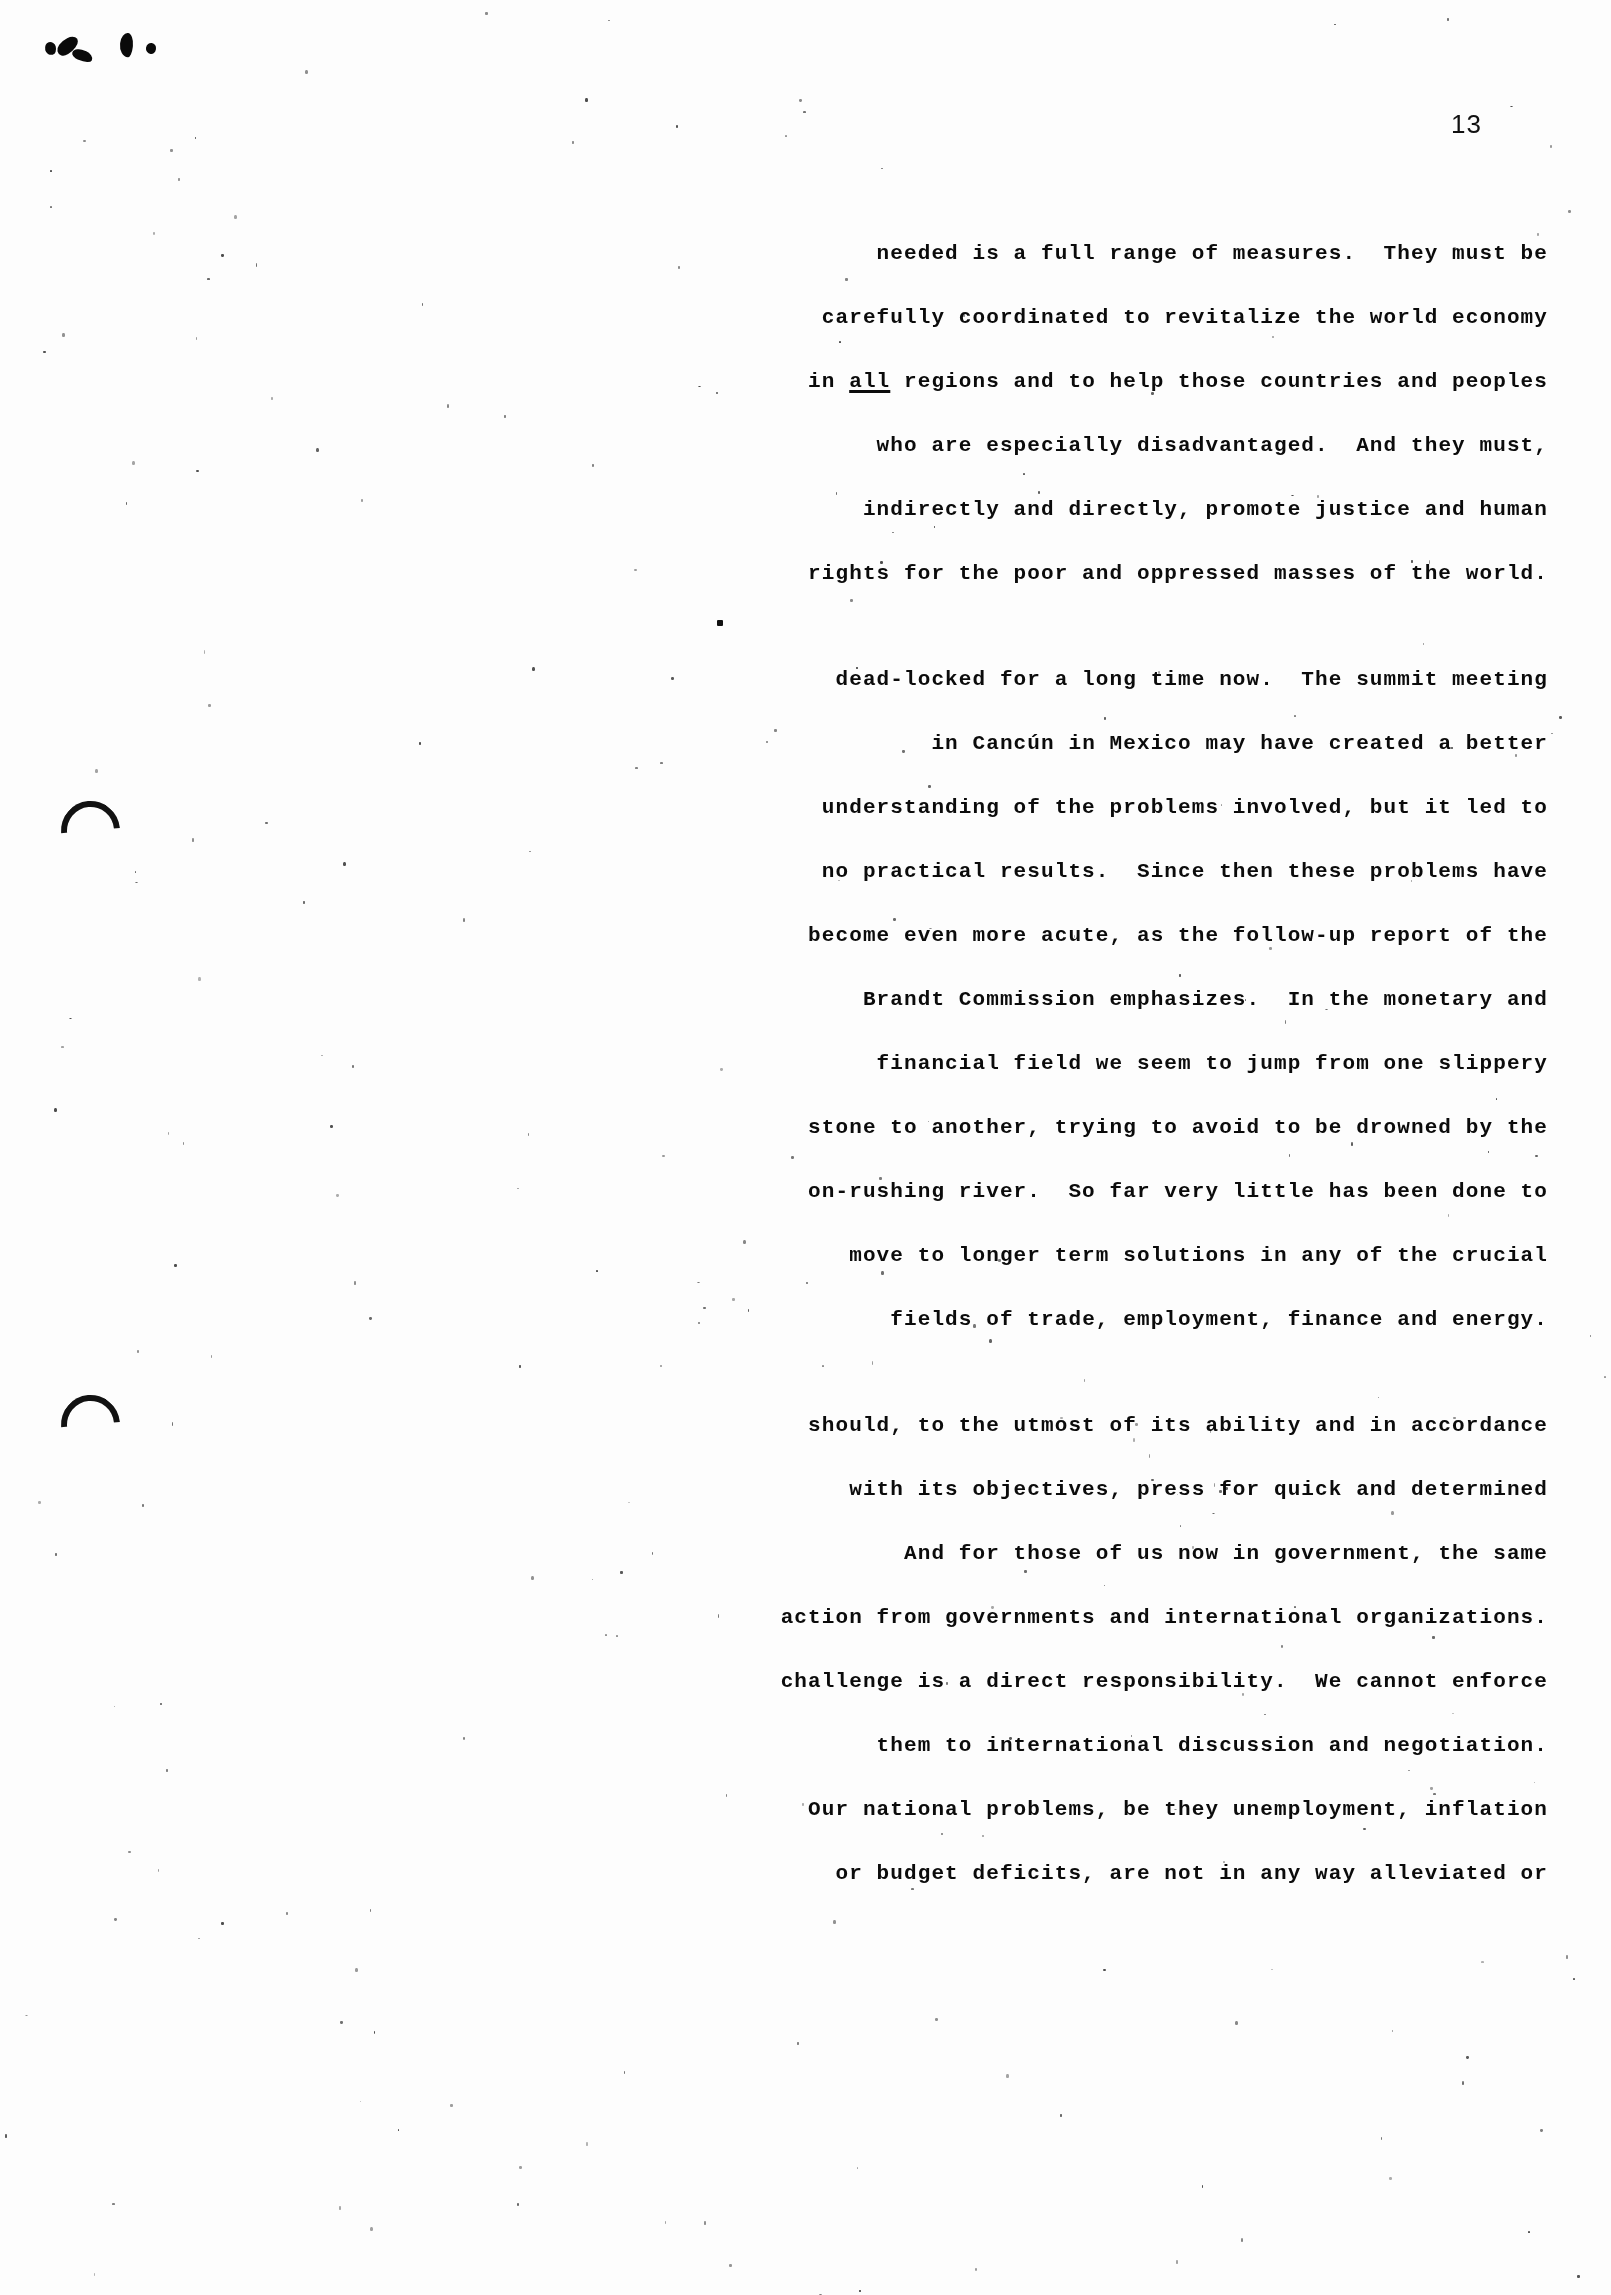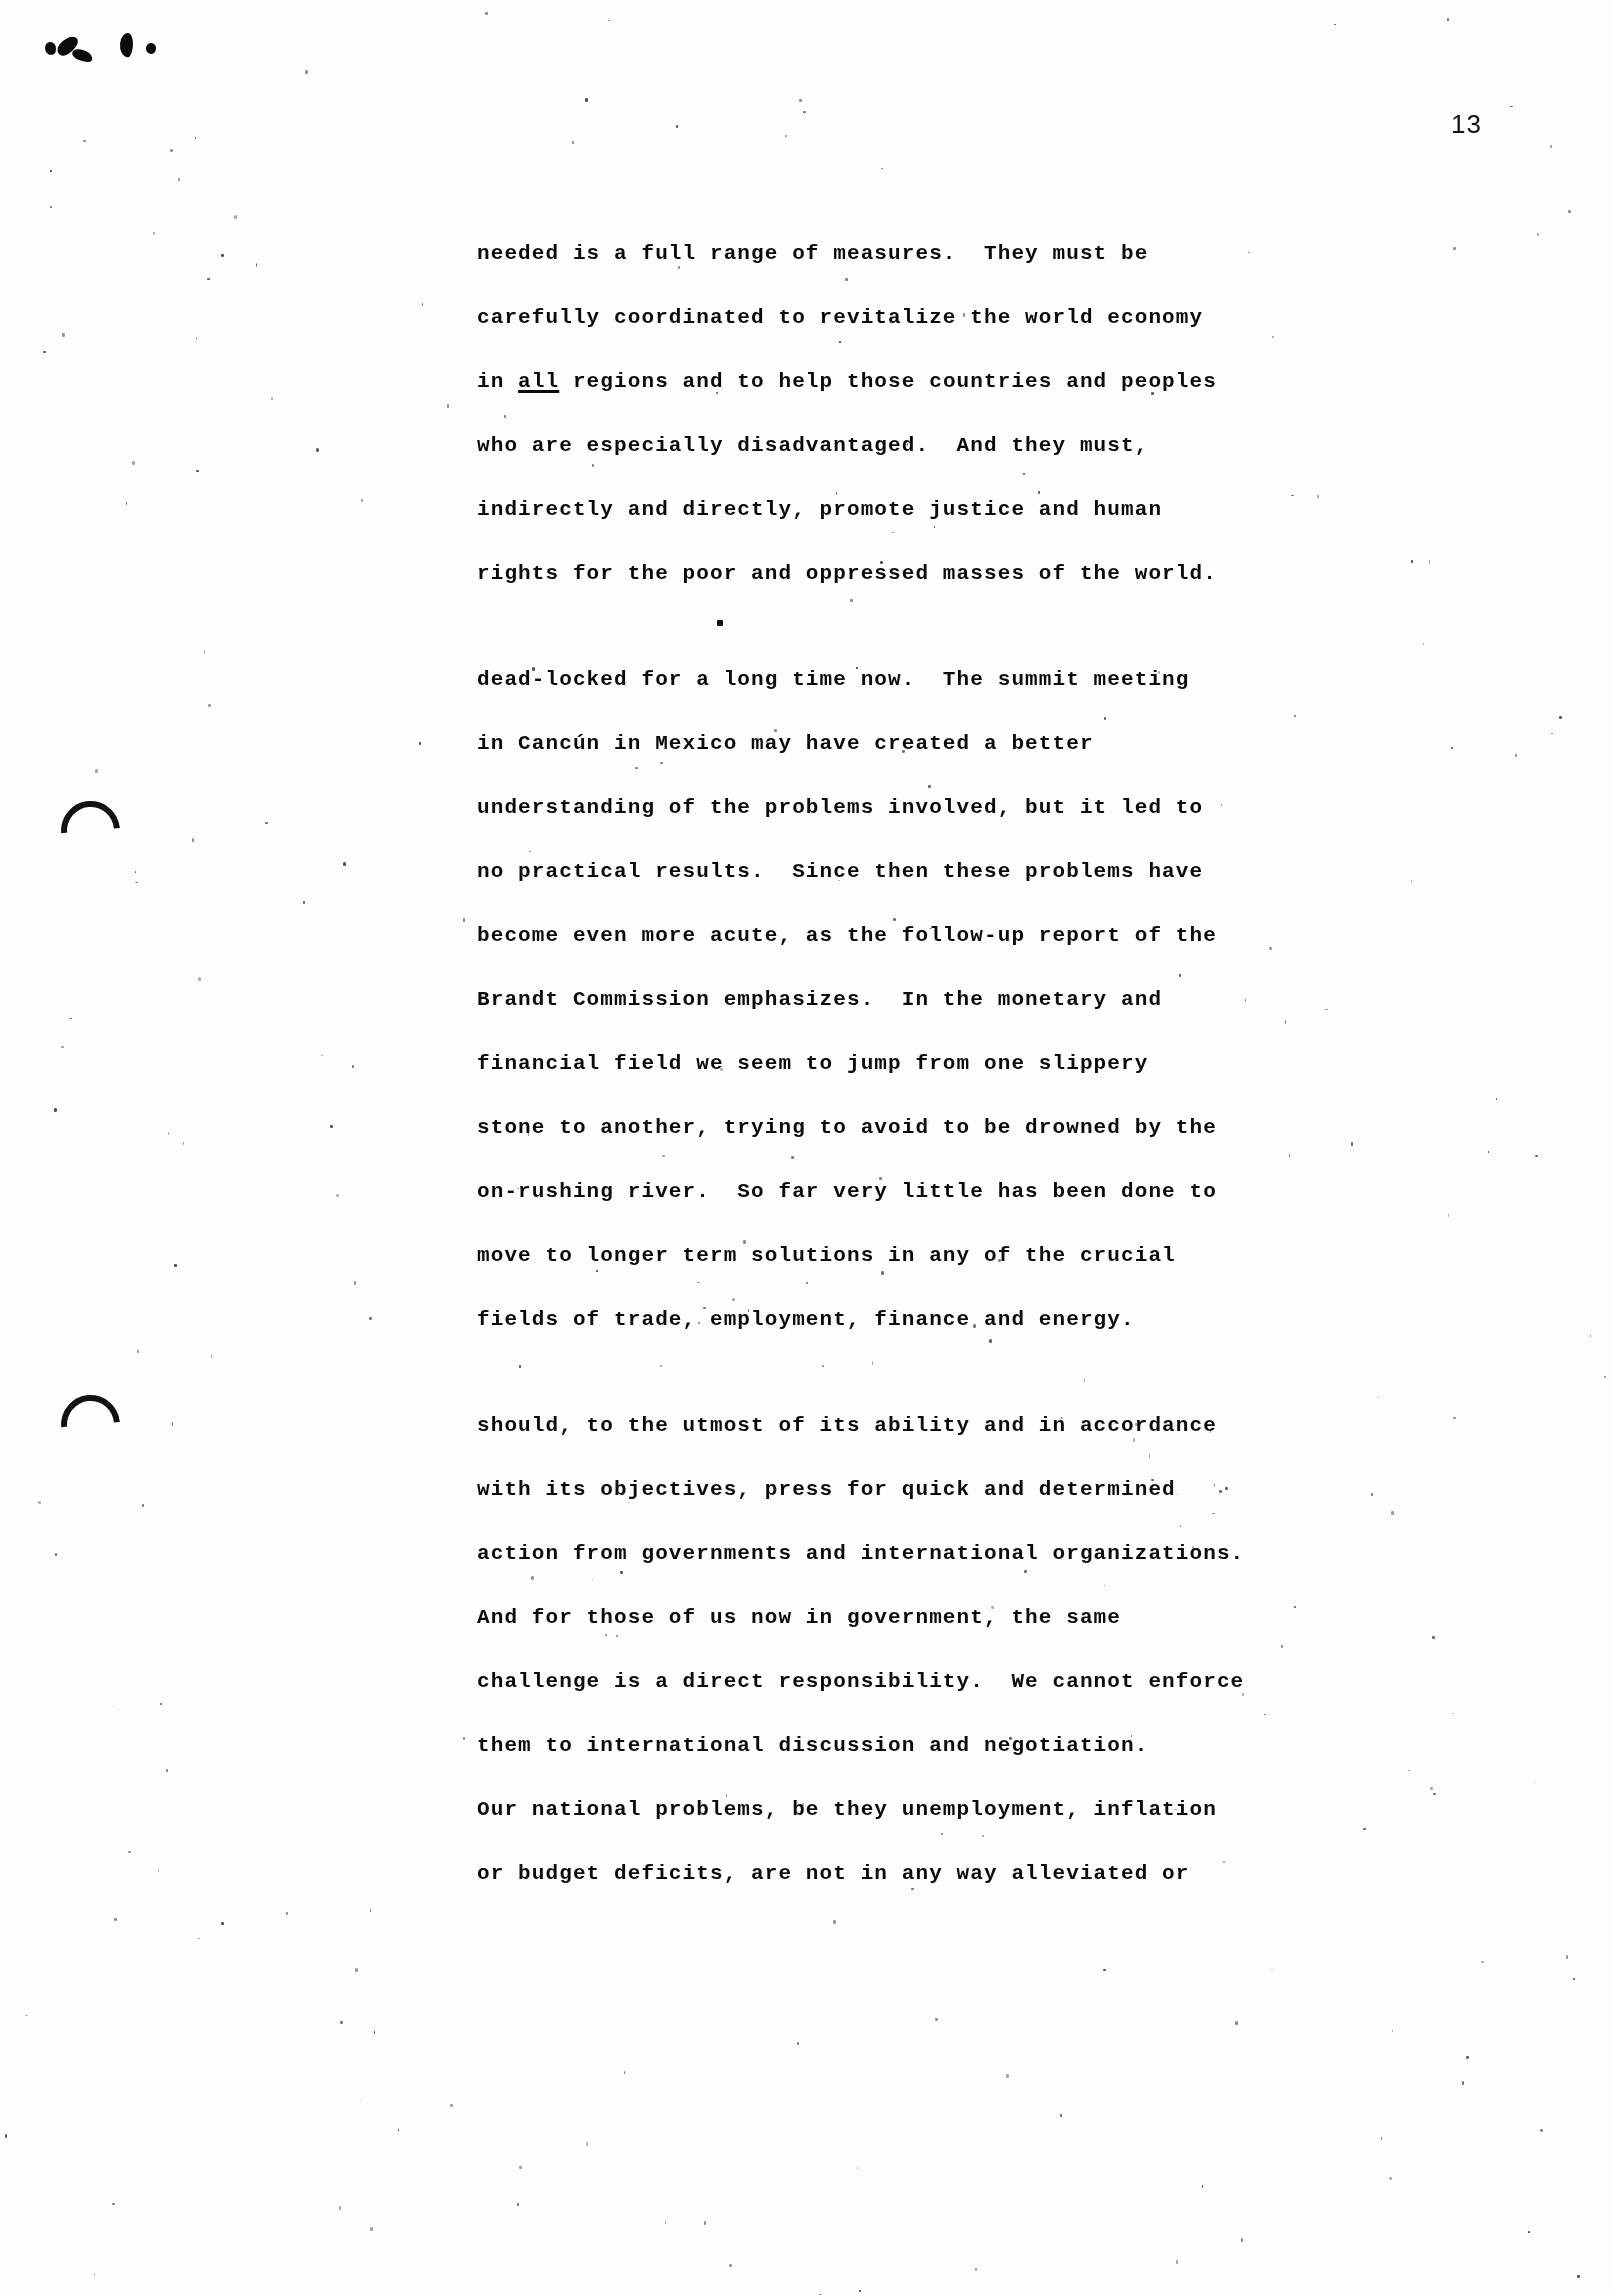--- a/index.html
+++ b/index.html
@@ -9,20 +9,21 @@
   }
 
   #page {
     position: relative;
     width: 1612px;
     height: 2295px;
     background: #fdfdfd;
     overflow: hidden;
     font-family: "Liberation Mono", "DejaVu Sans Mono", monospace;
     color: #000000;
+    text-align: right;
   }
 
   
   .speck {
     position: absolute;
     background: #2b2b2b;
     border-radius: 40%;
     opacity: .72;
   }
 
@@ -437,22 +438,22 @@
         <div class="line">Brandt Commission emphasizes.  In the monetary and</div>
         <div class="line">financial field we seem to jump from one slippery</div>
         <div class="line">stone to another, trying to avoid to be drowned by the</div>
         <div class="line">on-rushing river.  So far very little has been done to</div>
         <div class="line">move to longer term solutions in any of the crucial</div>
         <div class="line">fields of trade, employment, finance and energy.</div>
       </div>
       <div class="para">
         <div class="line">should, to the utmost of its ability and in accordance</div>
         <div class="line">with its objectives, press for quick and determined</div>
+        <div class="line">And for those of us now in government, the same</div>
         <div class="line">action from governments and international organizations.</div>
-        <div class="line">And for those of us now in government, the same</div>
         <div class="line">challenge is a direct responsibility.  We cannot enforce</div>
         <div class="line">them to international discussion and negotiation.</div>
         <div class="line">Our national problems, be they unemployment, inflation</div>
         <div class="line">or budget deficits, are not in any way alleviated or</div>
       </div>
     </div>
 
 </div>
 
 

